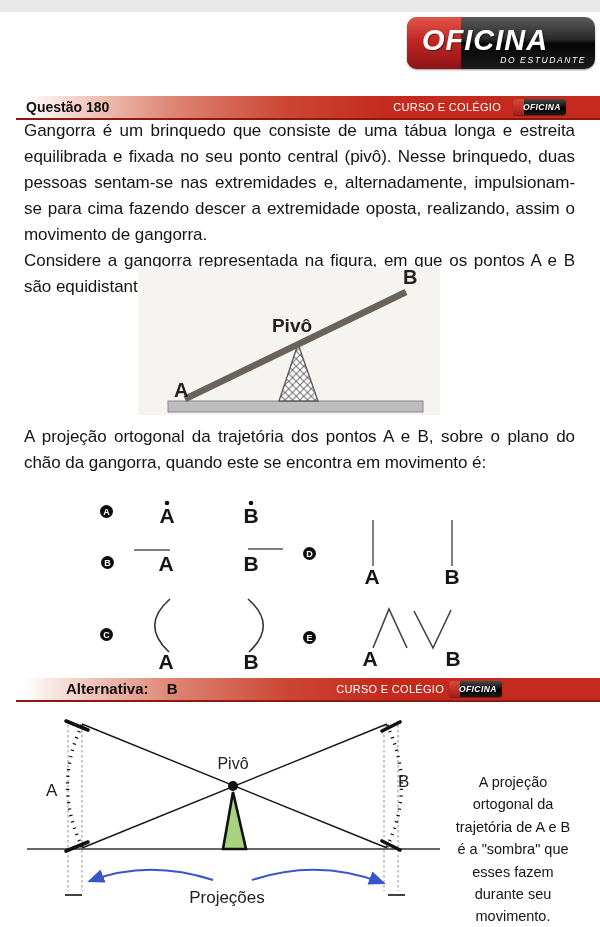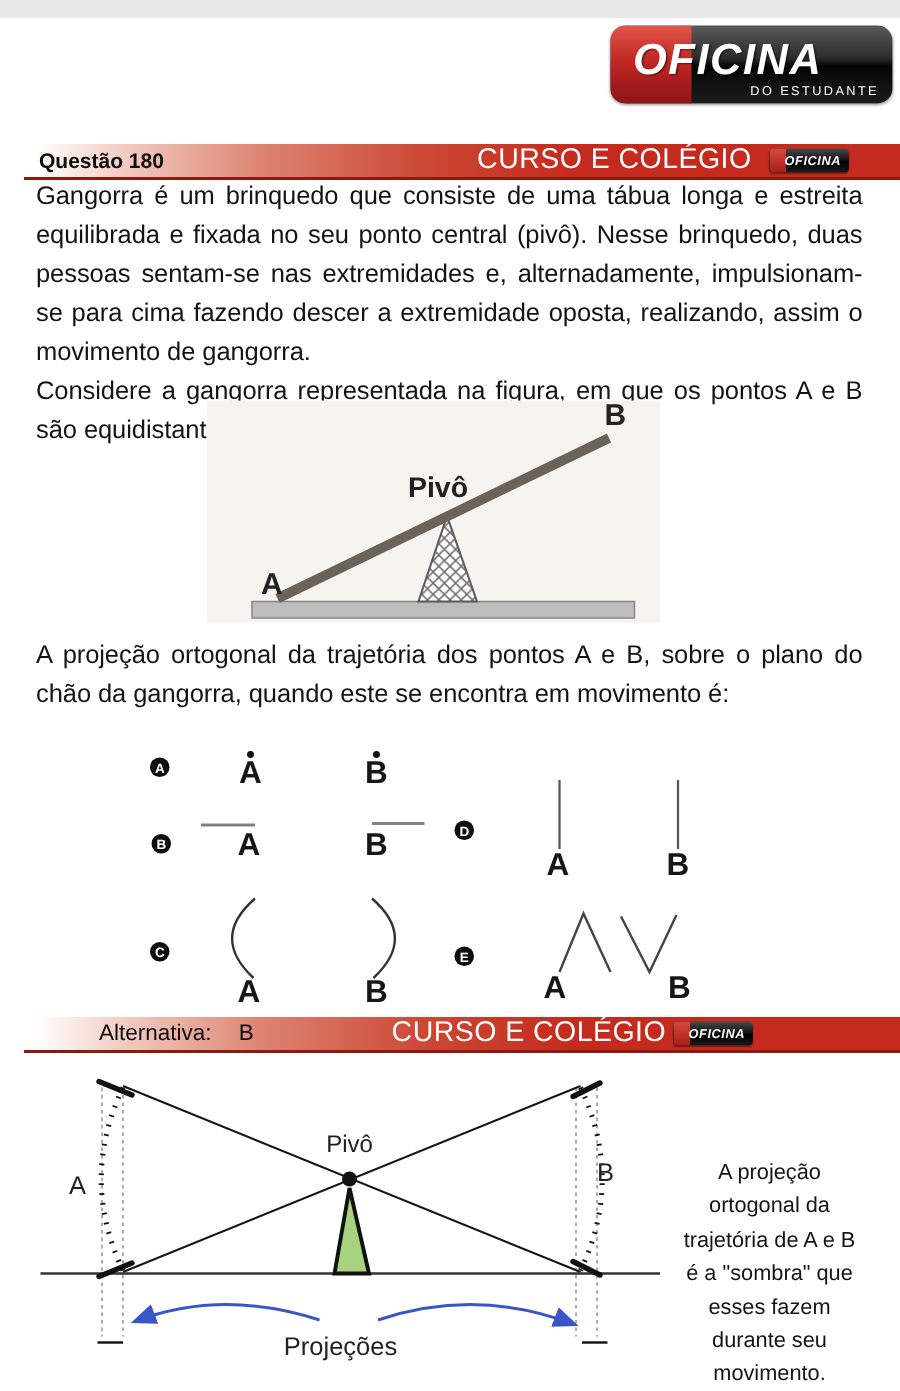--- a/index.html
+++ b/index.html
@@ -8,33 +8,33 @@
   .abs{position:absolute;}
 
   
   .brand-logo{left:407px;top:5px;width:188px;height:52px;border-radius:10px;overflow:hidden;
               background:linear-gradient(180deg,#5a5a5a 0%,#2b2b2b 42%,#050505 52%,#1c1c1c 100%);
               box-shadow:0 1px 2px rgba(0,0,0,.4);}
   .brand-red{position:absolute;left:0;top:0;width:54px;height:100%;
              background:linear-gradient(180deg,#e0564a 0%,#c12723 45%,#8f1316 100%);}
   .brand-name{position:absolute;left:15px;top:7px;font-size:29px;font-weight:bold;font-style:italic;
               color:#fff;letter-spacing:1px;white-space:nowrap;text-shadow:1px 1px 1px rgba(0,0,0,.5);}
-  .brand-tagline{position:absolute;right:9px;bottom:4px;font-size:8.5px;
+  .brand-tagline{position:absolute;right:9px;bottom:4px;font-size:8.5px;font-style:italic;
                  color:#fff;letter-spacing:1.6px;white-space:nowrap;}
 
   
   .bar{left:16px;width:585px;height:22px;border-bottom:2px solid #8e1a0f;
        background:linear-gradient(90deg,#ffffff 0px,#ffffff 8px,#f2c9bf 70px,#dd8371 160px,
                   #cc4634 270px,#c42a1d 370px,#c42a1d 100%);}
   .bar-q{top:84px;}
   .bar-alt{top:666px;}
   .bar-title{position:absolute;left:10px;top:0;line-height:22px;font-size:14px;font-weight:bold;color:#0d0d0d;}
-  .bar-alt-title{position:absolute;left:50px;top:0;line-height:22px;font-size:15px;font-weight:normal;color:#0d0d0d;}
+  .bar-alt-title{position:absolute;left:50px;top:0;line-height:22px;font-size:15px;font-weight:bold;color:#0d0d0d;}
   .bar-alt-value{margin-left:14px;}
-  .bar-right{position:absolute;top:0;line-height:22px;font-size:19px;color:#ffffff;letter-spacing:.3px;white-space:nowrap;}
+  .bar-right{position:absolute;top:0;line-height:22px;font-size:11px;color:#ffffff;letter-spacing:.3px;white-space:nowrap;}
   .bar-right-q{right:100px;}
   .bar-right-alt{right:157px;}
   .mini-logo{position:absolute;top:3px;width:53px;height:16px;border-radius:3px;overflow:hidden;
              background:linear-gradient(180deg,#4a4a4a 0%,#161616 45%,#000 55%,#1a1a1a 100%);
              box-shadow:0 1px 1px rgba(0,0,0,.4);}
   .mini-logo .red{position:absolute;left:0;top:0;width:11px;height:100%;
                   background:linear-gradient(180deg,#d8483d 0%,#a81d1a 100%);}
   .mini-logo .txt{position:absolute;left:10px;top:1px;font-size:8.5px;font-weight:bold;font-style:italic;
                   color:#fff;letter-spacing:.4px;line-height:14px;}
   .mini-logo-q{left:497px;}

